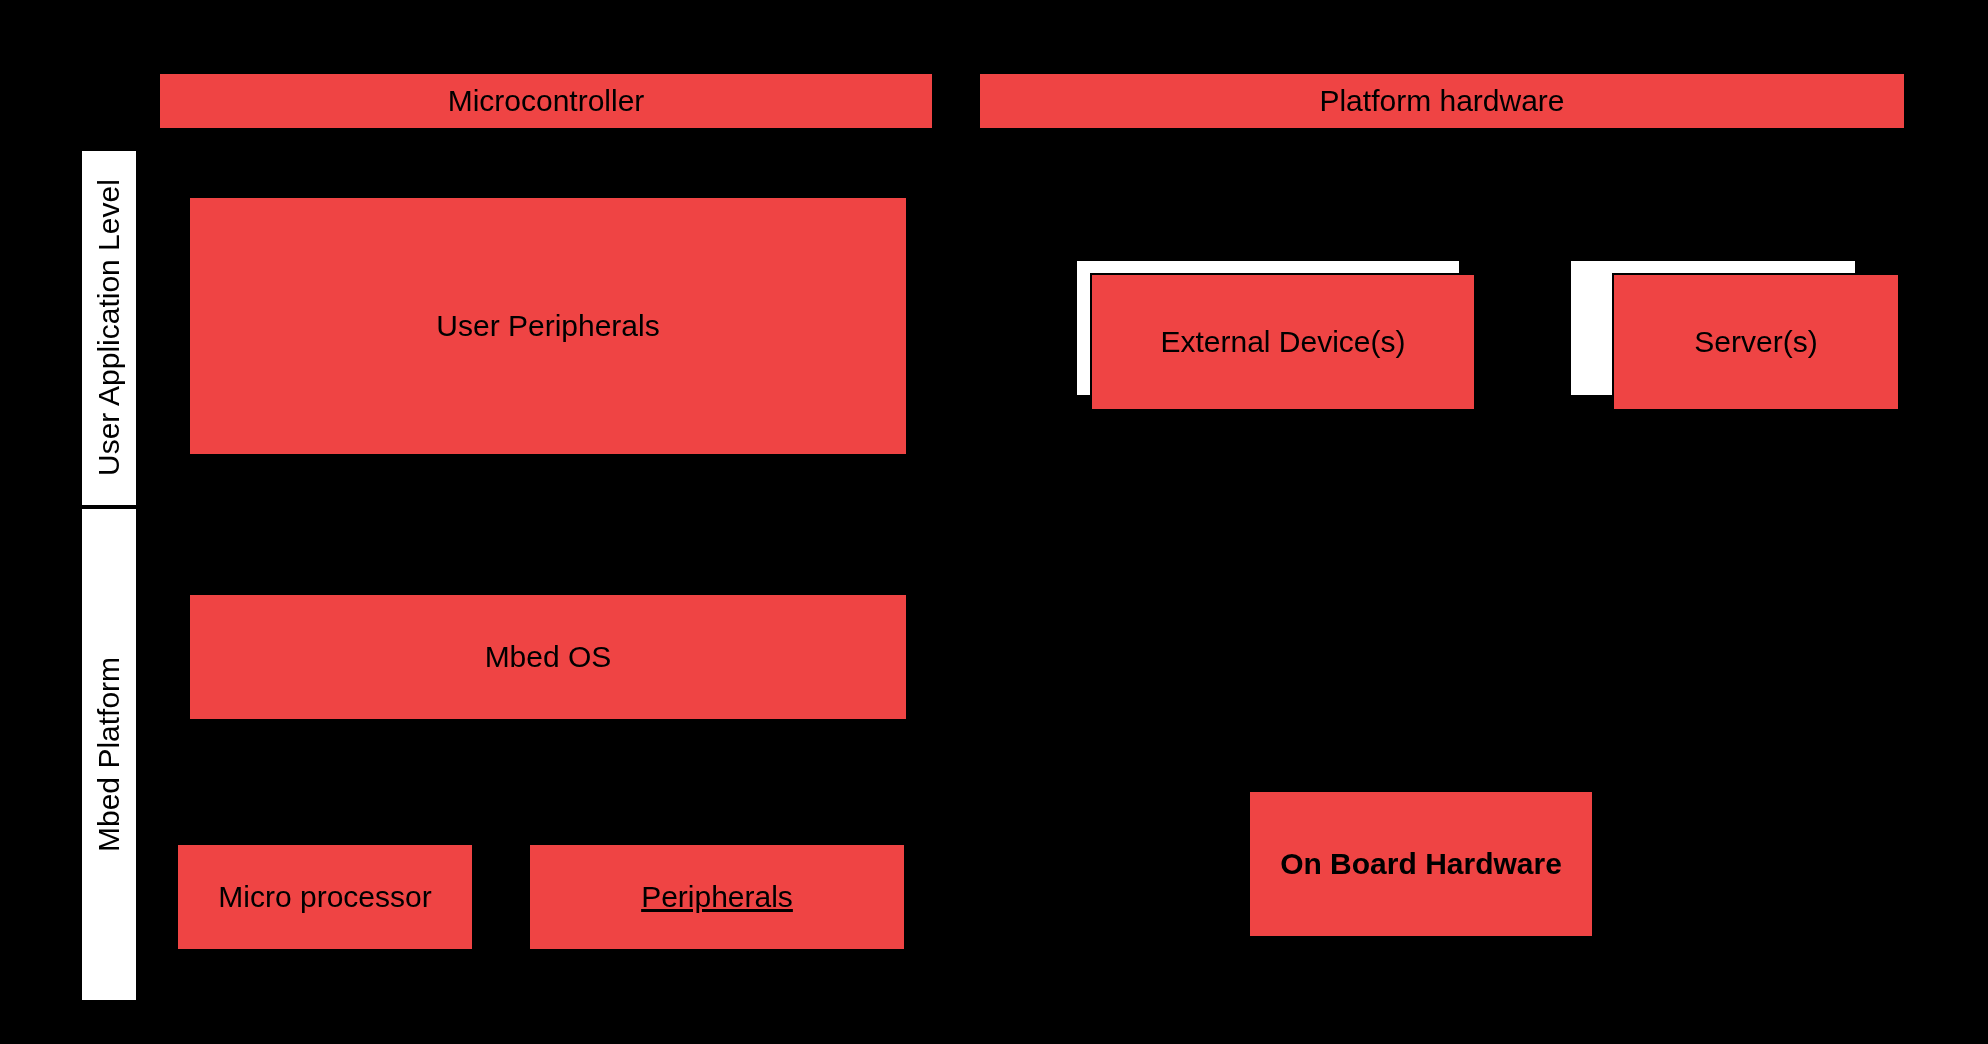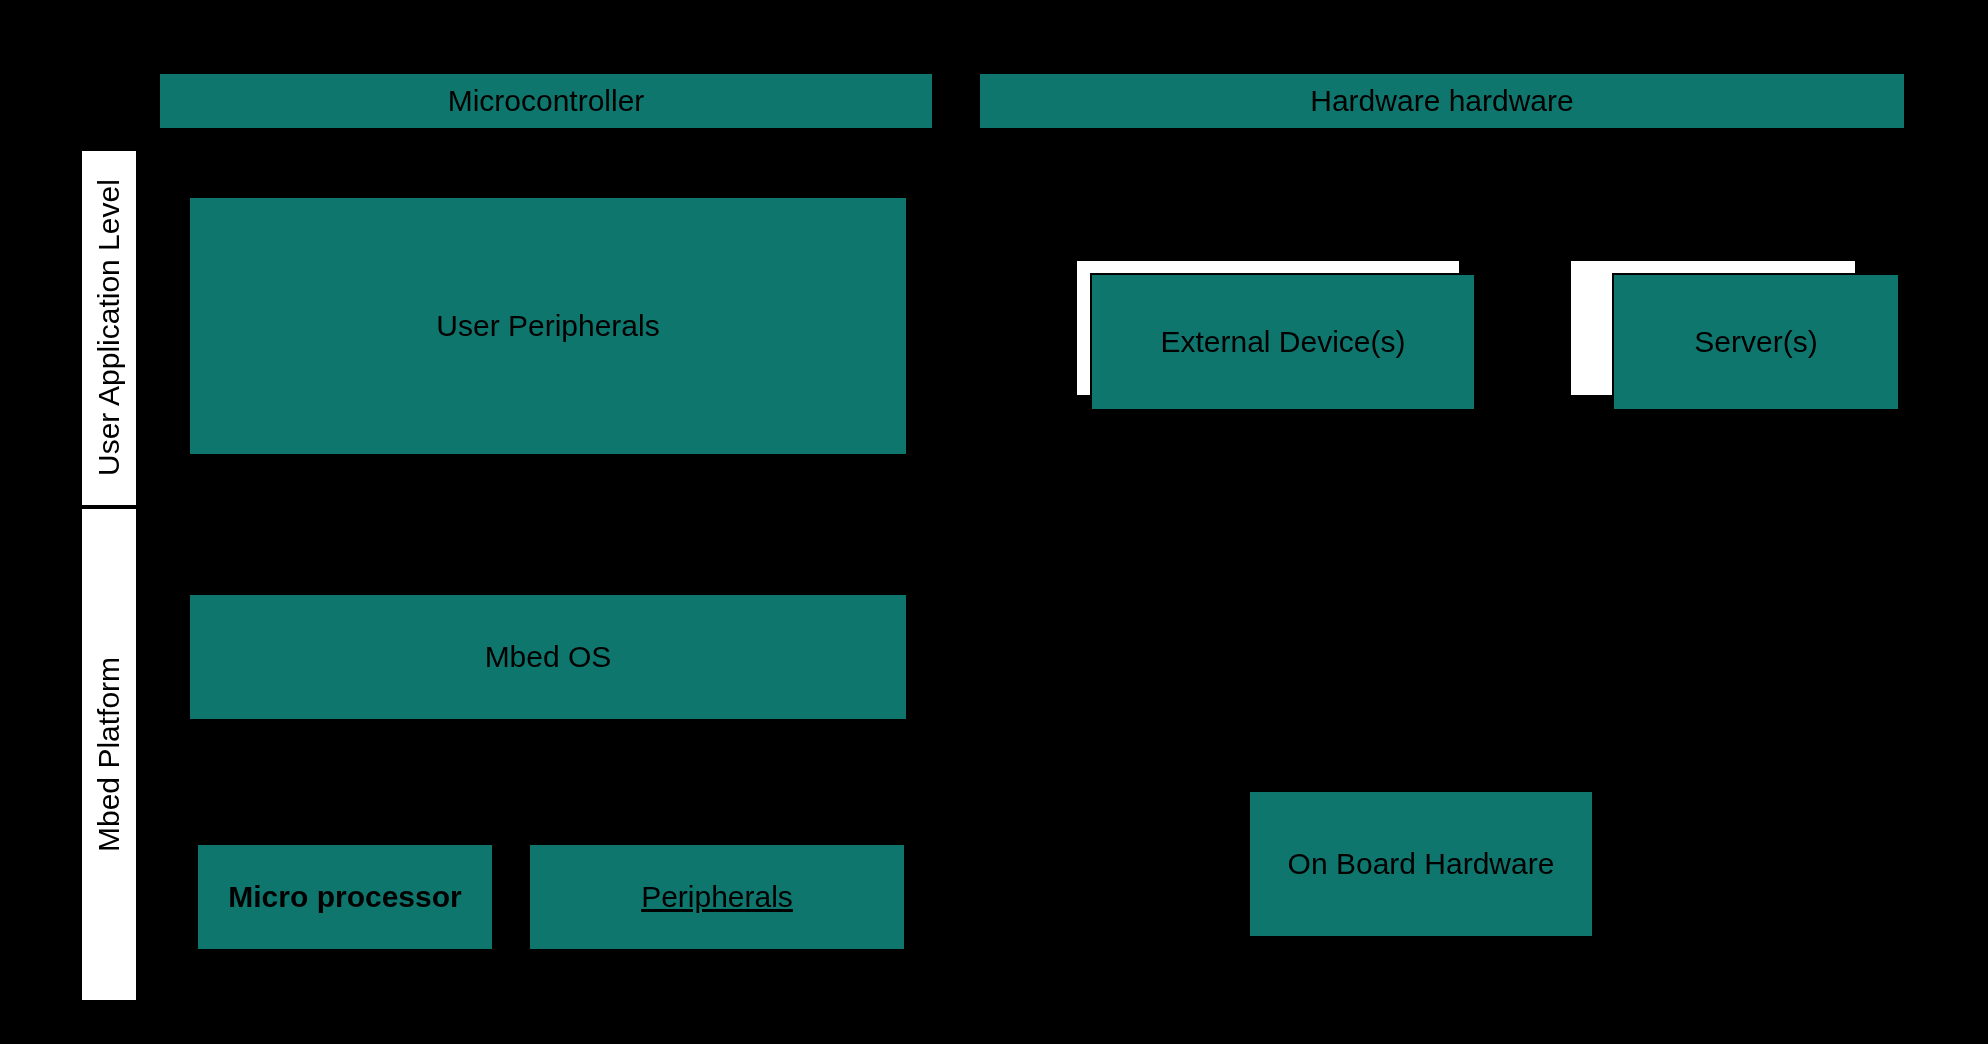--- a/index.html
+++ b/index.html
@@ -6,21 +6,21 @@
   body {
     background: #000;
     font-family: Arial, Helvetica, sans-serif;
     width: 1988px;
     height: 1044px;
     position: relative;
     overflow: hidden;
   }
   .box {
     position: absolute;
-    background: #0f766e;
+    background: #ef4444;
     border: 2px solid #000;
     display: flex;
     align-items: center;
     justify-content: center;
     font-size: 30px;
     color: #000;
   }
   .vlabel {
     position: absolute;
     background: #fff;
@@ -49,44 +49,44 @@
 
 <div class="vlabel" style="left:80px; top:507px; width:58px; height:495px;">
   <span>Mbed Platform</span>
 </div>
 
 <div class="box" style="left:158px; top:72px; width:776px; height:58px;">
   <span>Microcontroller</span>
 </div>
 
 <div class="box" style="left:978px; top:72px; width:928px; height:58px;">
-  <span>Hardware hardware</span>
+  <span>Platform hardware</span>
 </div>
 
 <div class="box" style="left:188px; top:196px; width:720px; height:260px;">
   <span>User Peripherals</span>
 </div>
 
 <div class="stack-shadow" style="left:1075px; top:259px; width:386px; height:138px;"></div>
 <div class="box" style="left:1090px; top:273px; width:386px; height:138px;text-align:right;">
   <span>External Device(s)</span>
 </div>
 
 <div class="stack-shadow" style="left:1569px; top:259px; width:288px; height:138px;"></div>
 <div class="box" style="left:1584px; top:273px; width:288px; height:138px;margin-left:28px;">
   <span>Server(s)</span>
 </div>
 
 <div class="box" style="left:188px; top:593px; width:720px; height:128px;text-align:right;">
   <span>Mbed OS</span>
 </div>
 
-<div class="box" style="left:196px; top:843px; width:298px; height:108px;font-weight:bold;">
+<div class="box" style="left:176px; top:843px; width:298px; height:108px;">
   <span>Micro processor</span>
 </div>
 
 <div class="box" style="left:528px; top:843px; width:378px; height:108px;text-decoration:underline;">
   <span>Peripherals</span>
 </div>
 
-<div class="box" style="left:1248px; top:790px; width:346px; height:148px;">
+<div class="box" style="left:1248px; top:790px; width:346px; height:148px;font-weight:bold;">
   <span>On Board Hardware</span>
 </div>
 
 </body></html>

